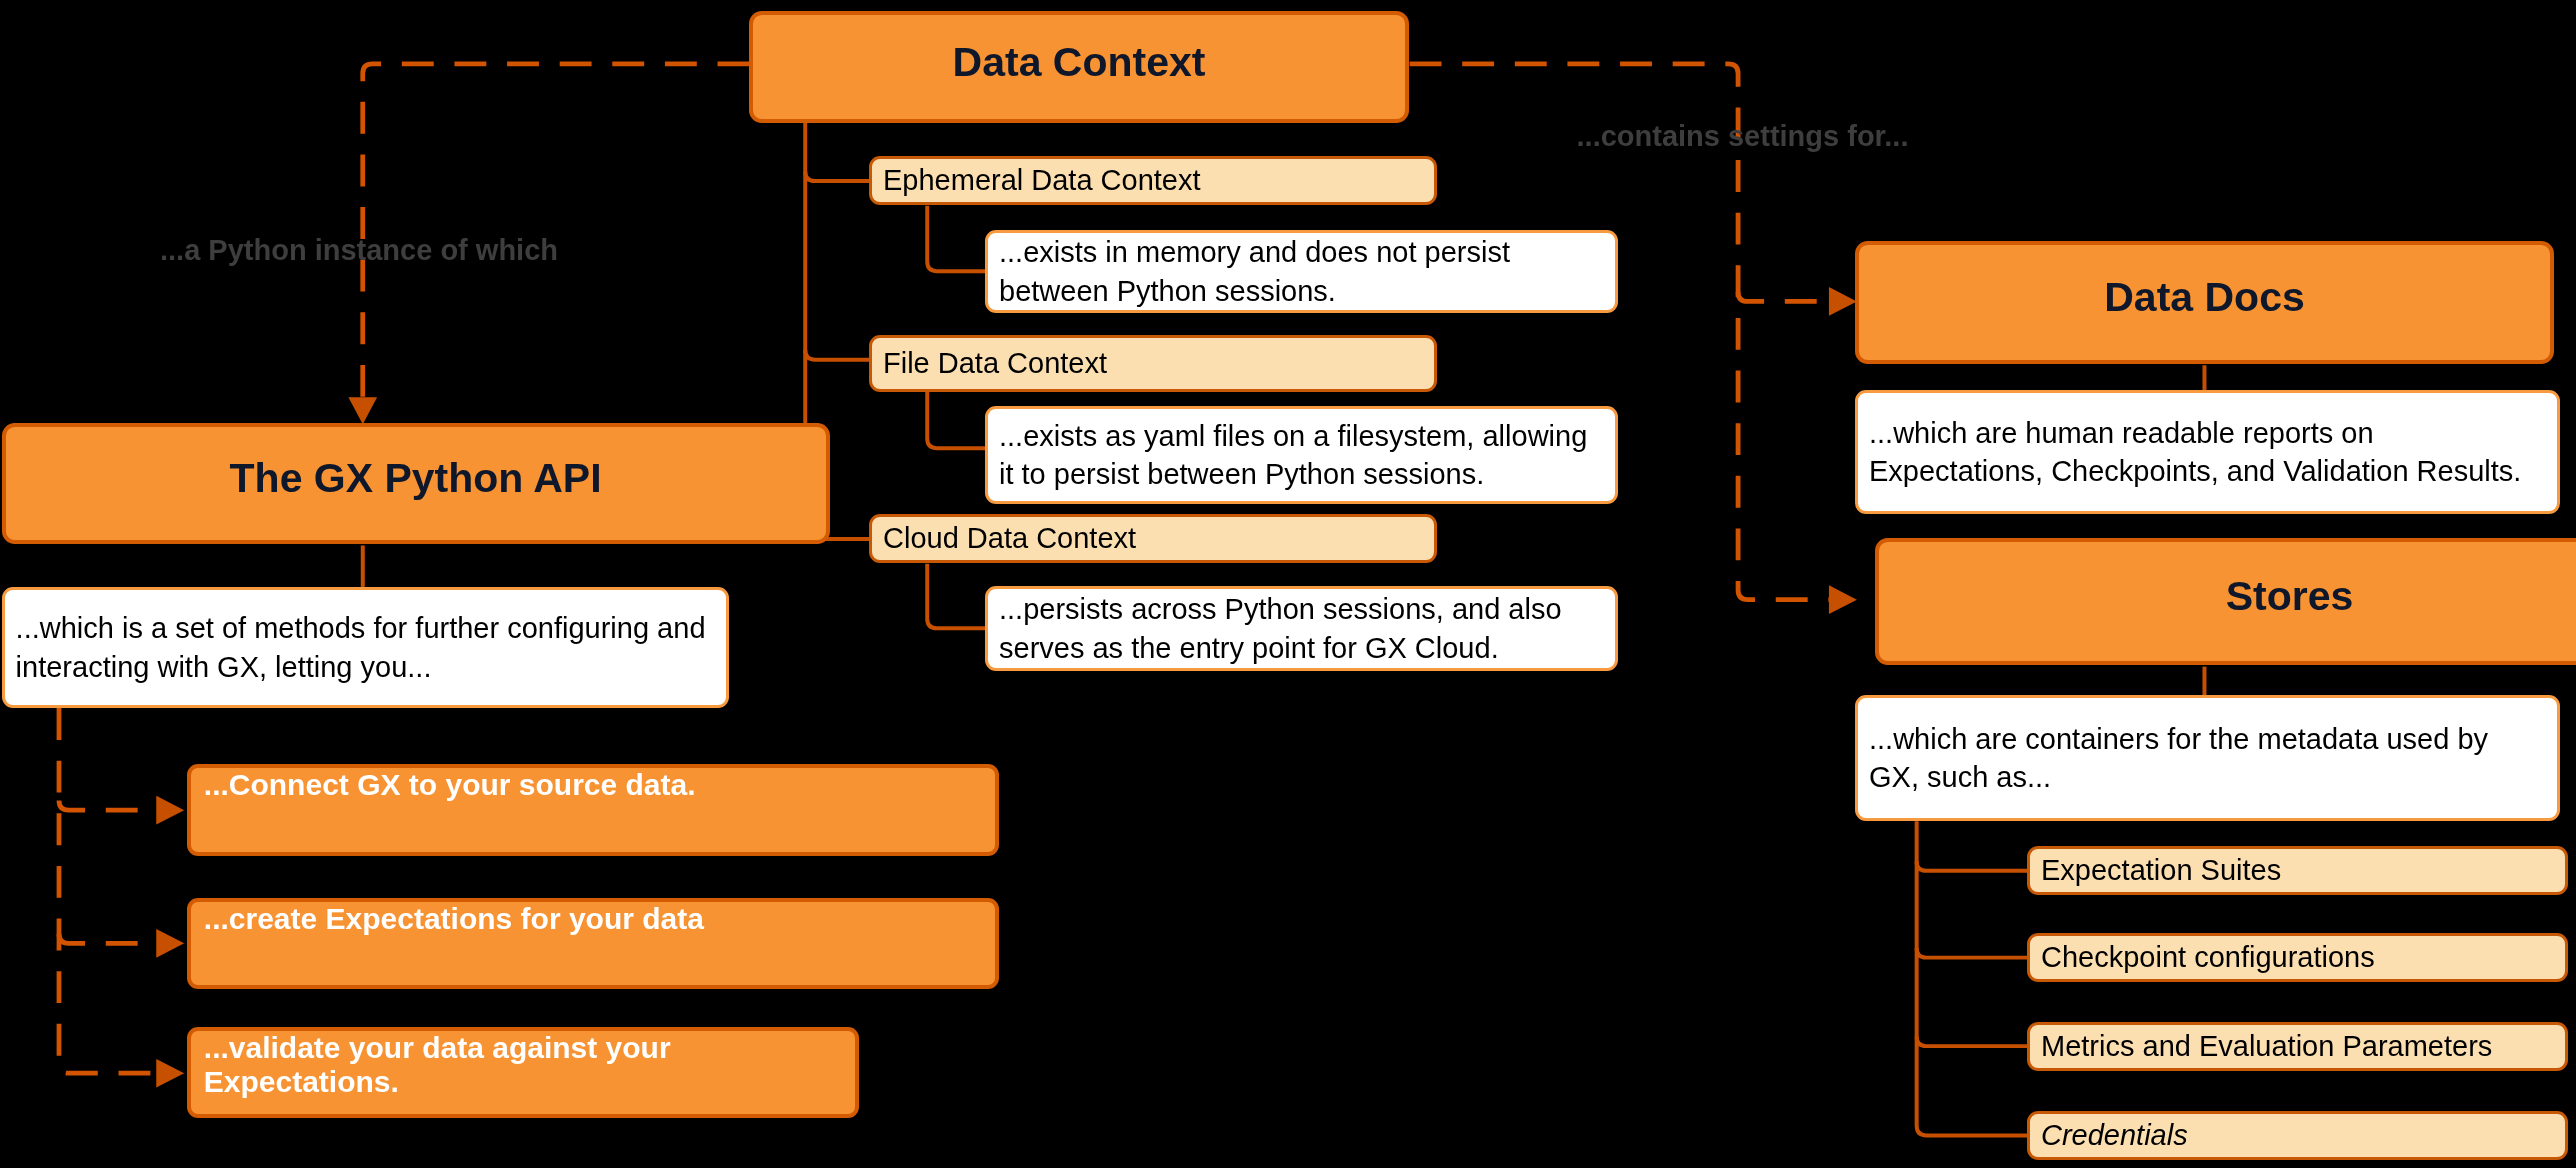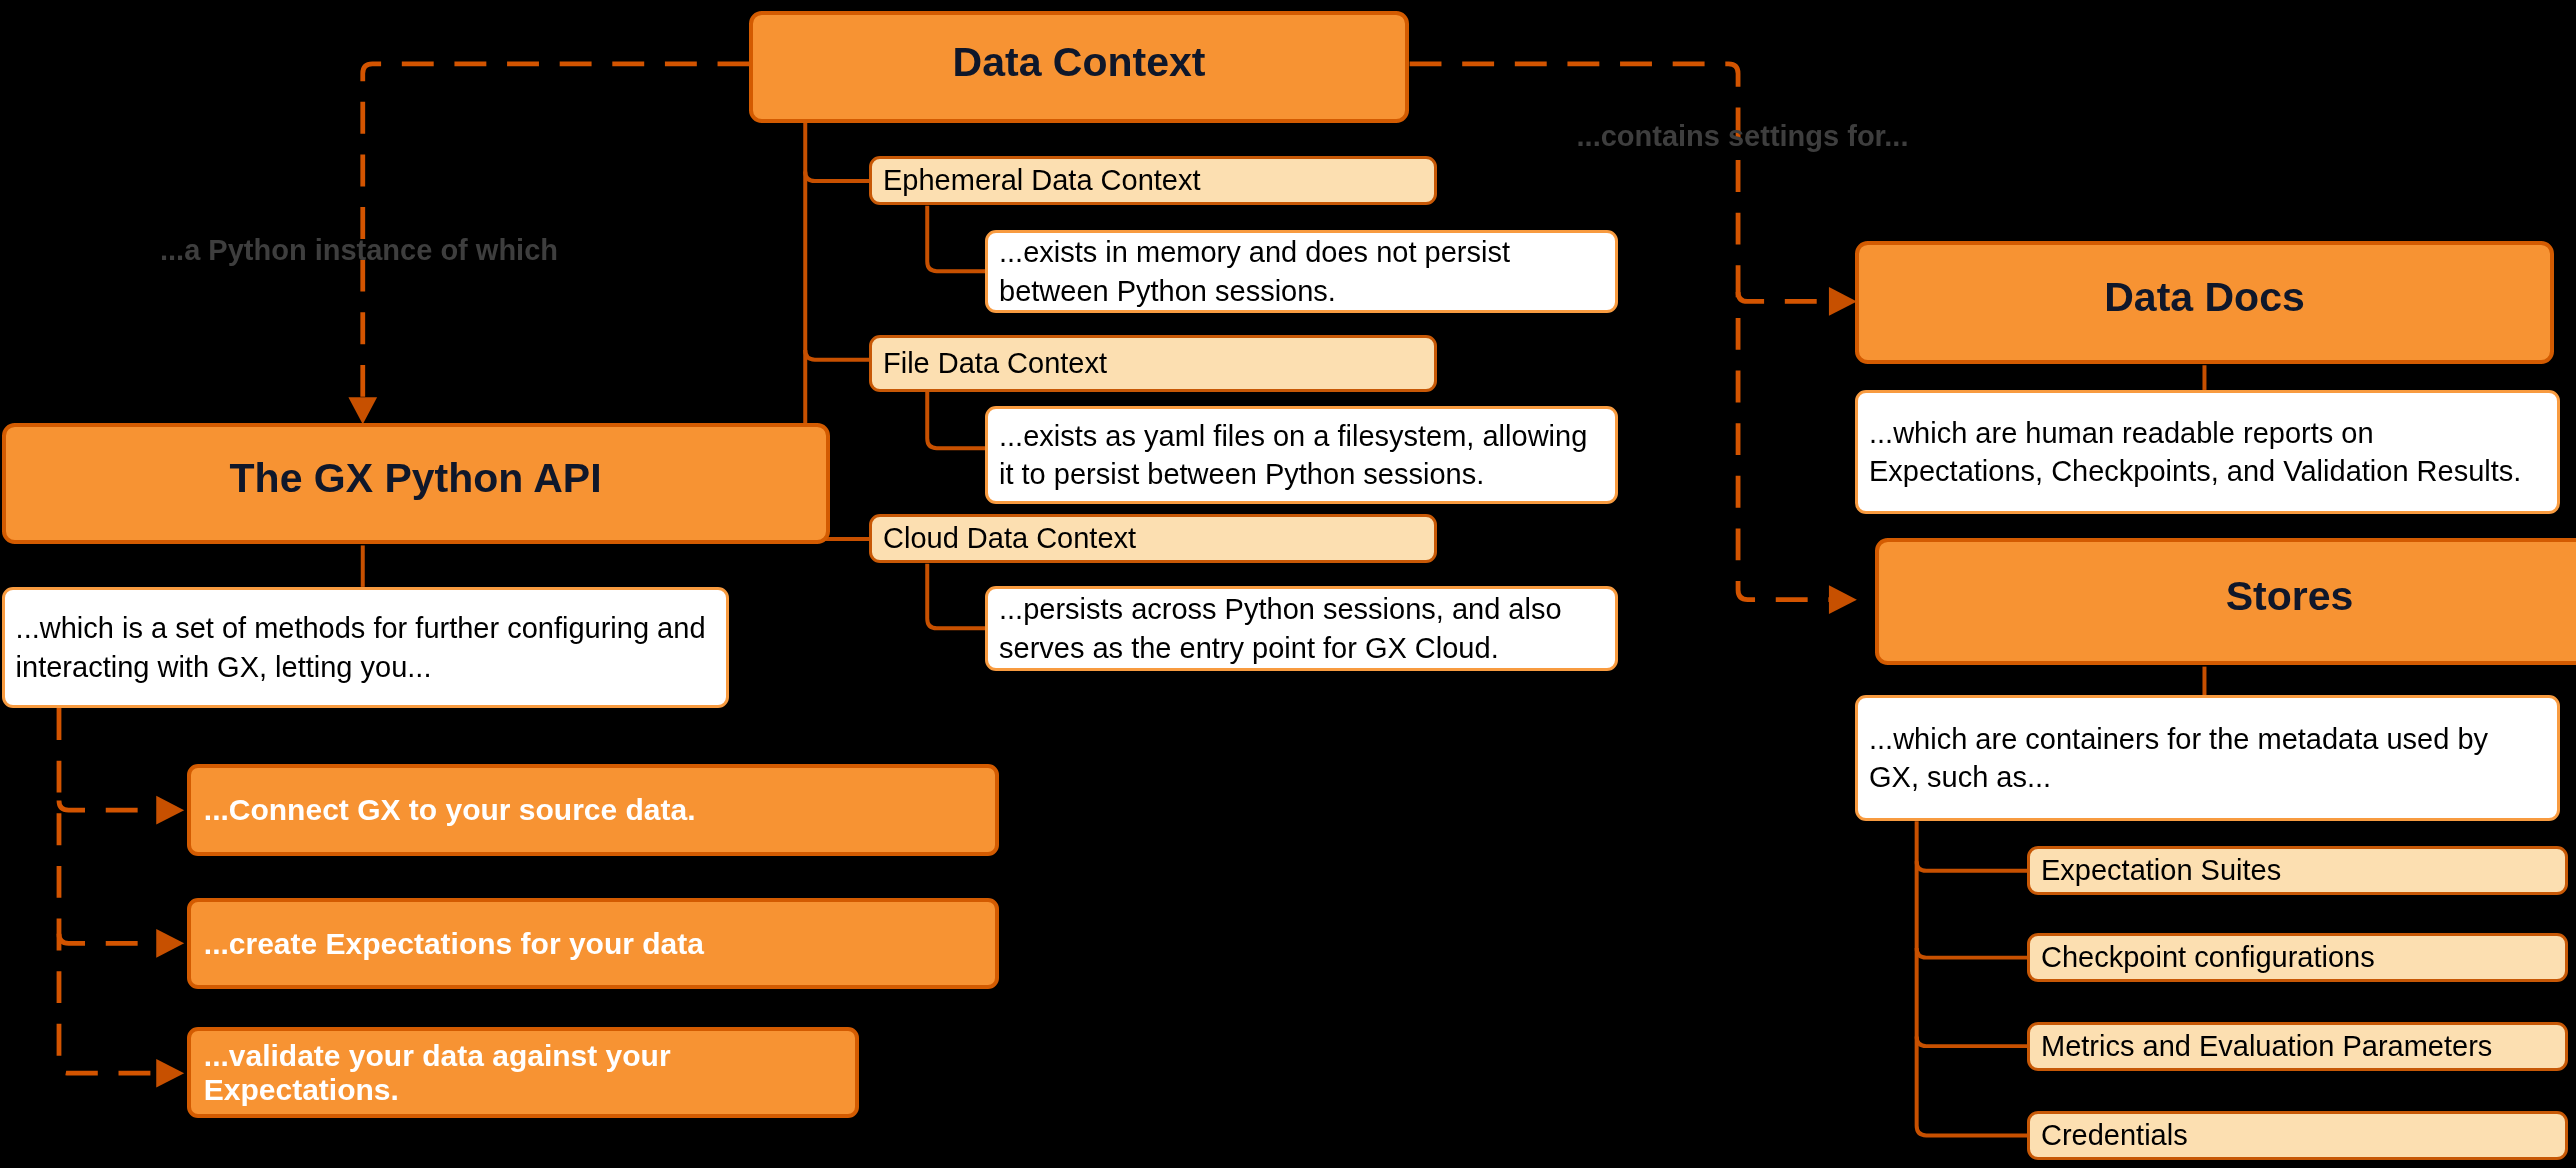--- a/index.html
+++ b/index.html
@@ -8,21 +8,21 @@
     font-family:"Liberation Sans","DejaVu Sans",sans-serif;
   }
   .abs{position:absolute;box-sizing:border-box;}
   .box-big{
     background:#F79333;border:4px solid #D35B01;border-radius:12.8px;
     display:flex;align-items:center;justify-content:center;
     color:#0f172a;font-weight:bold;font-size:41px;padding-bottom:9.6px;
   }
   .box-action{
     background:#F79333;border:4px solid #D35B01;border-radius:11px;
-    display:flex;align-items:center;
+    display:flex;
     color:#ffffff;font-weight:bold;font-size:30px;padding:0 12.8px;
   }
   .box-light{
     background:#FCDFB1;border:3.2px solid #C75806;border-radius:11px;
     display:flex;align-items:center;
     color:#000000;font-size:29px;padding:0 11px;
   }
   .box-white{
     background:#ffffff;border:3.2px solid #F89B40;border-radius:11px;
     display:flex;align-items:center;
@@ -135,18 +135,18 @@
 
   <div class="abs box-light" style="left:2027px;top:846px;width:541px;height:49px;">
     <span>Expectation Suites</span>
   </div>
   <div class="abs box-light" style="left:2027px;top:933px;width:541px;height:49px;">
     <span>Checkpoint configurations</span>
   </div>
   <div class="abs box-light" style="left:2027px;top:1022px;width:541px;height:49px;">
     <span>Metrics and Evaluation Parameters</span>
   </div>
-  <div class="abs box-light" style="left:2027px;top:1111px;width:541px;height:49px;">
+  <div class="abs box-light" style="left:2027px;top:1111px;width:541px;height:49px;font-style:italic;">
     <span>Credentials</span>
   </div>
 
 </div>
 
 
 </body></html>

